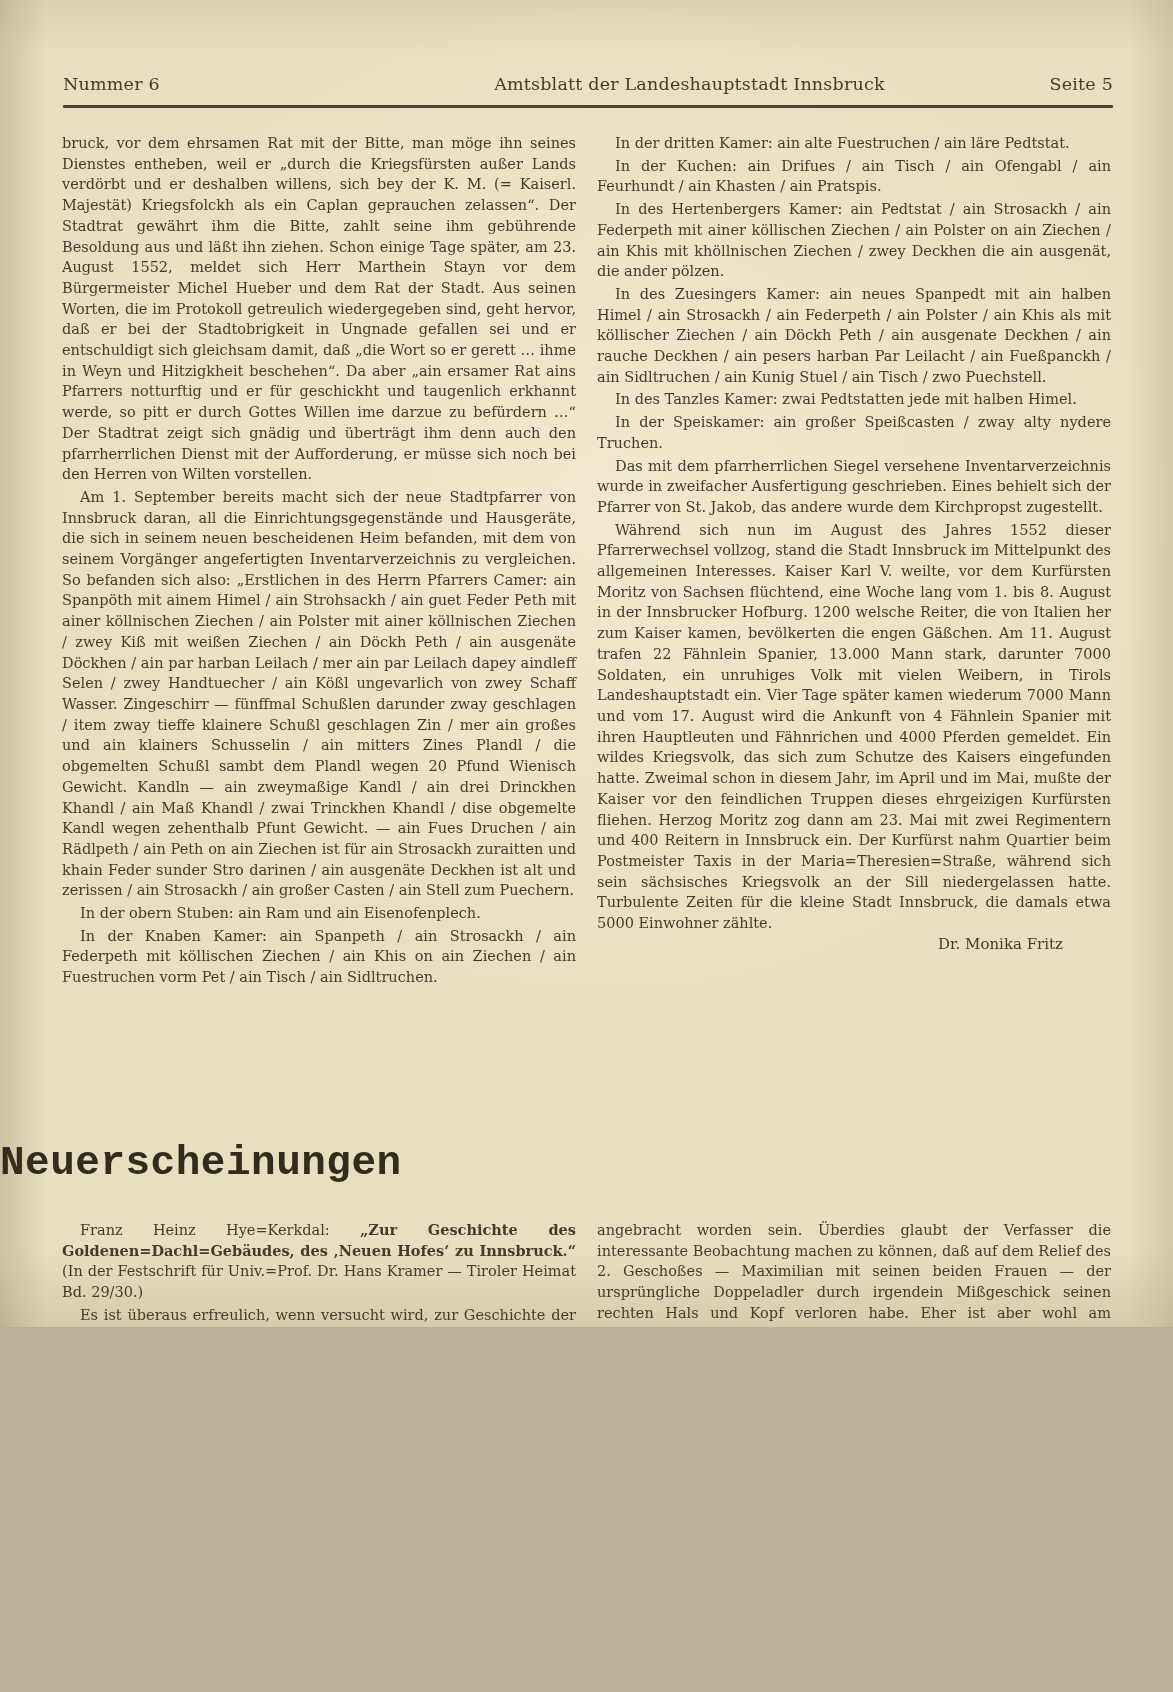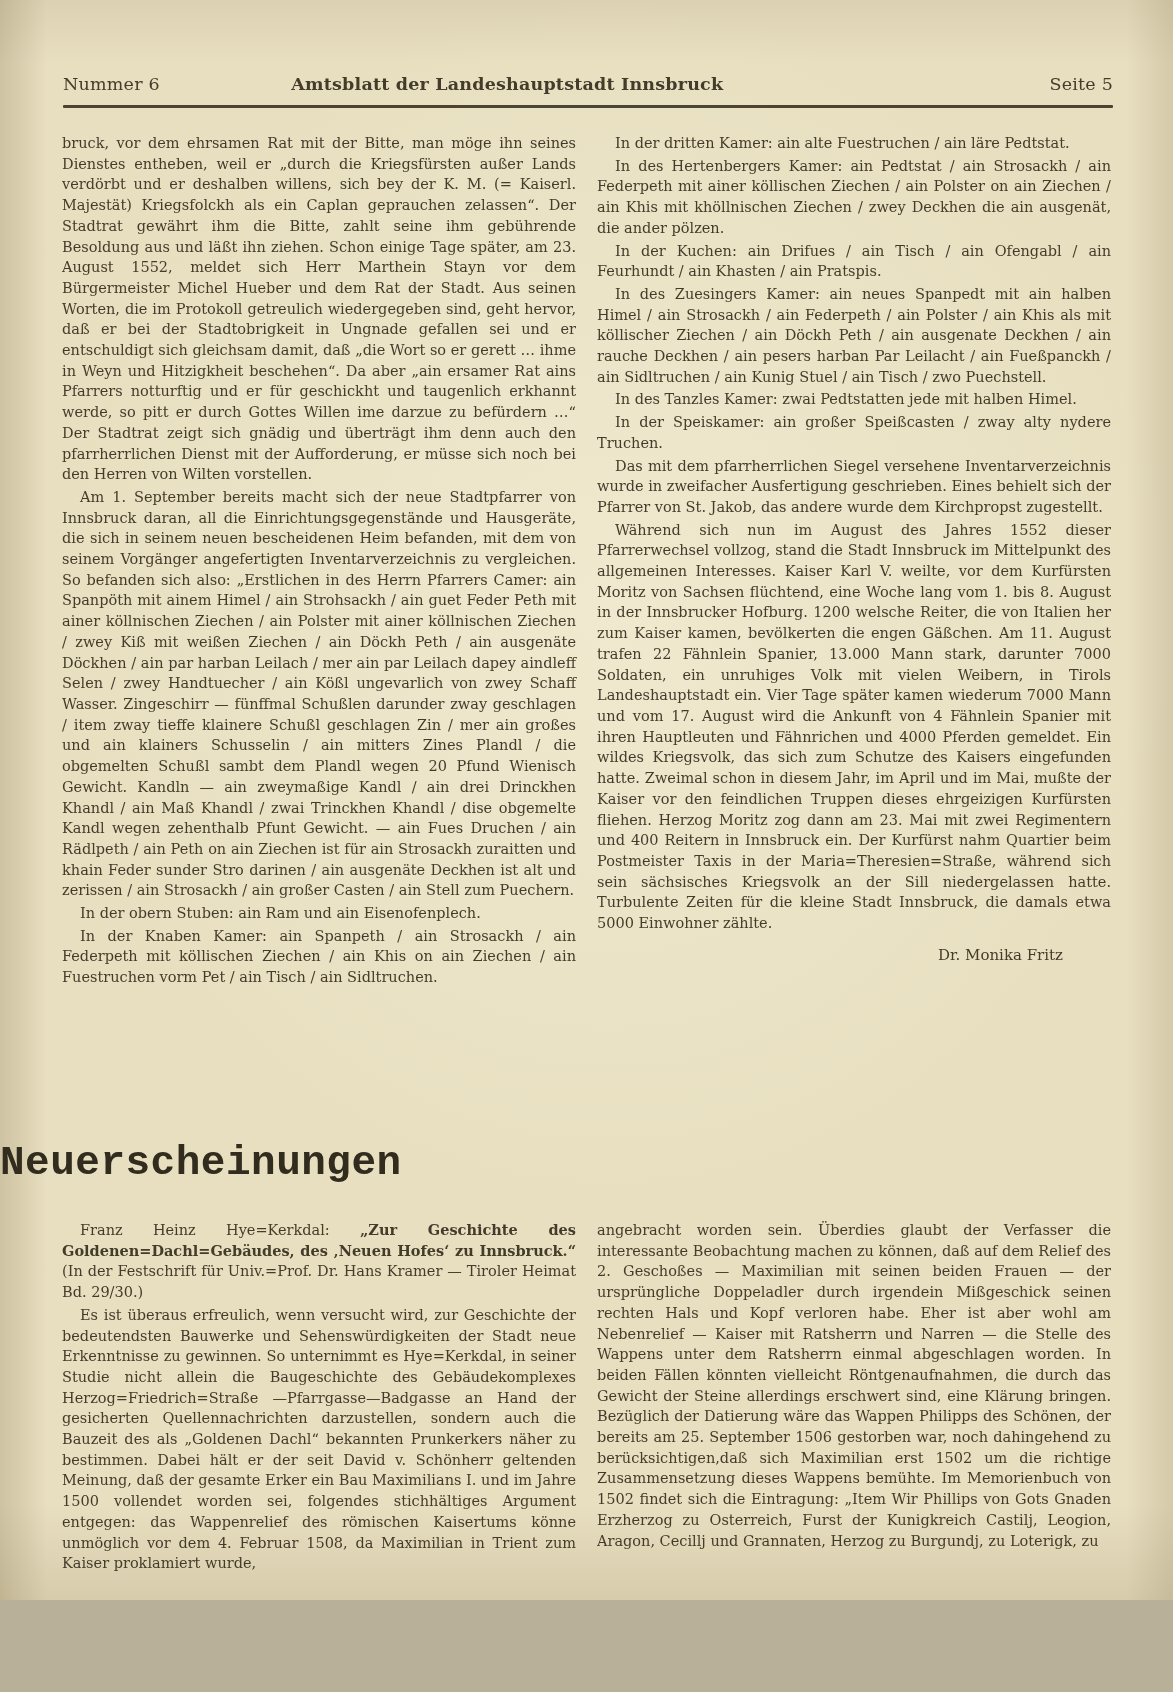--- a/index.html
+++ b/index.html
@@ -1,53 +1,53 @@
 <!DOCTYPE html>
 <html><head>
 <meta charset="utf-8">
 <style>
   html,body { margin:0; padding:0; background:#b9b09a; }
   .page {
-    position:relative; width:1173px; height:1600px; margin:0 auto;
+    position:relative; width:1173px; height:1327px; margin:0 auto;
     background:#e8dfc0; overflow:hidden;
     font-family:"DejaVu Serif", serif; color:#443c2b;
   }
   .page::before {
     content:''; position:absolute; inset:0; pointer-events:none;
     background:
       radial-gradient(ellipse 70% 55% at 52% 38%, rgba(255,252,235,0.35), rgba(255,252,235,0) 70%),
       linear-gradient(90deg, rgba(110,92,54,0.22), rgba(110,92,54,0) 4%, rgba(110,92,54,0) 96%, rgba(110,92,54,0.16)),
       linear-gradient(0deg, rgba(110,92,54,0.14), rgba(110,92,54,0) 6%),
       linear-gradient(180deg, rgba(110,92,54,0.10), rgba(110,92,54,0) 4%);
   }
   .header {
     position:absolute; top:74px; left:63px; width:1050px;
     display:flex; align-items:baseline;
     font-size:17.5px; letter-spacing:0.2px;
   }
   .header .h-left  { flex:1; text-align:left; }
-  .header .h-mid   { flex:2.6; text-align:left; font-weight:bold; }
+  .header .h-mid   { flex:2.6; text-align:right; font-weight:normal; }
   .header .h-right { flex:1; text-align:right; }
   .rule {
     position:absolute; top:105px; left:63px; width:1050px; height:2.5px;
     background:#4c4433; border-radius:1px;
   }
   .col {
     position:absolute; width:514px; text-align:justify;
     font-size:14.5px; line-height:20.7px; letter-spacing:0px;
   }
   .col-a1-left  { left:62px;  top:131px; }
   .col-a1-right { left:597px; top:131px; }
   .col-a2-left  { left:62px;  top:1218px; }
   .col-a2-right { left:597px; top:1218px; }
   .para { margin:0 0 0 0; padding-top:2px; }
   .para.indent { text-indent:18px; }
   .para b { font-weight:bold; }
   .byline {
-    margin:11px 0 0 0; text-align:right; padding-right:48px;
+    margin:0 0 0 0; text-align:right; padding-right:48px;
     font-size:15px; line-height:21px;
   }
   .section-heading {
     position:absolute; top:1140px; left:0; width:1090px; text-align:left;
     font-size:41px; font-weight:bold; color:#322c1f; letter-spacing:0.5px;font-family:Liberation Mono, monospace;
   }
 </style>
 </head>
 <body>
 
@@ -64,22 +64,22 @@
   <div class="col col-a1-left">
       <p class="para">bruck, vor dem ehrsamen Rat mit der Bitte, man möge ihn seines Dienstes entheben, weil er „durch die Kriegsfürsten außer Lands verdörbt und er deshalben willens, sich bey der K. M. (= Kaiserl. Majestät) Kriegsfolckh als ein Caplan geprauchen zelassen“. Der Stadtrat gewährt ihm die Bitte, zahlt seine ihm gebührende Besoldung aus und läßt ihn ziehen. Schon einige Tage später, am 23. August 1552, meldet sich Herr Marthein Stayn vor dem Bürgermeister Michel Hueber und dem Rat der Stadt. Aus seinen Worten, die im Protokoll getreulich wiedergegeben sind, geht hervor, daß er bei der Stadtobrigkeit in Ungnade gefallen sei und er entschuldigt sich gleichsam damit, daß „die Wort so er gerett … ihme in Weyn und Hitzigkheit beschehen“. Da aber „ain ersamer Rat ains Pfarrers notturftig und er für geschickht und taugenlich erkhannt werde, so pitt er durch Gottes Willen ime darzue zu befürdern …“ Der Stadtrat zeigt sich gnädig und überträgt ihm denn auch den pfarrherrlichen Dienst mit der Aufforderung, er müsse sich noch bei den Herren von Wilten vorstellen.</p>
       <p class="para indent">Am 1. September bereits macht sich der neue Stadtpfarrer von Innsbruck daran, all die Einrichtungsgegenstände und Hausgeräte, die sich in seinem neuen bescheidenen Heim befanden, mit dem von seinem Vorgänger angefertigten Inventarverzeichnis zu vergleichen. So befanden sich also: „Erstlichen in des Herrn Pfarrers Camer: ain Spanpöth mit ainem Himel / ain Strohsackh / ain guet Feder Peth mit ainer köllnischen Ziechen / ain Polster mit ainer köllnischen Ziechen / zwey Kiß mit weißen Ziechen / ain Döckh Peth / ain ausgenäte Döckhen / ain par harban Leilach / mer ain par Leilach dapey aindleff Selen / zwey Handtuecher / ain Kößl ungevarlich von zwey Schaff Wasser. Zingeschirr — fünffmal Schußlen darunder zway geschlagen / item zway tieffe klainere Schußl geschlagen Zin / mer ain großes und ain klainers Schusselin / ain mitters Zines Plandl / die obgemelten Schußl sambt dem Plandl wegen 20 Pfund Wienisch Gewicht. Kandln — ain zweymaßige Kandl / ain drei Drinckhen Khandl / ain Maß Khandl / zwai Trinckhen Khandl / dise obgemelte Kandl wegen zehenthalb Pfunt Gewicht. — ain Fues Druchen / ain Rädlpeth / ain Peth on ain Ziechen ist für ain Strosackh zuraitten und khain Feder sunder Stro darinen / ain ausgenäte Deckhen ist alt und zerissen / ain Strosackh / ain großer Casten / ain Stell zum Puechern.</p>
       <p class="para indent">In der obern Stuben: ain Ram und ain Eisenofenplech.</p>
       <p class="para indent">In der Knaben Kamer: ain Spanpeth / ain Strosackh / ain Federpeth mit köllischen Ziechen / ain Khis on ain Ziechen / ain Fuestruchen vorm Pet / ain Tisch / ain Sidltruchen.</p>
     </div>
 
   <div class="col col-a1-right">
     <div>
         <p class="para indent">In der dritten Kamer: ain alte Fuestruchen / ain läre Pedtstat.</p>
+        <p class="para indent">In der Kuchen: ain Drifues / ain Tisch / ain Ofengabl / ain Feurhundt / ain Khasten / ain Pratspis.</p>
         <p class="para indent">In des Hertenbergers Kamer: ain Pedtstat / ain Strosackh / ain Federpeth mit ainer köllischen Ziechen / ain Polster on ain Ziechen / ain Khis mit khöllnischen Ziechen / zwey Deckhen die ain ausgenät, die ander pölzen.</p>
-        <p class="para indent">In der Kuchen: ain Drifues / ain Tisch / ain Ofengabl / ain Feurhundt / ain Khasten / ain Pratspis.</p>
         <p class="para indent">In des Zuesingers Kamer: ain neues Spanpedt mit ain halben Himel / ain Strosackh / ain Federpeth / ain Polster / ain Khis als mit köllischer Ziechen / ain Döckh Peth / ain ausgenate Deckhen / ain rauche Deckhen / ain pesers harban Par Leilacht / ain Fueßpanckh / ain Sidltruchen / ain Kunig Stuel / ain Tisch / zwo Puechstell.</p>
         <p class="para indent">In des Tanzles Kamer: zwai Pedtstatten jede mit halben Himel.</p>
         <p class="para indent">In der Speiskamer: ain großer Speißcasten / zway alty nydere Truchen.</p>
         <p class="para indent">Das mit dem pfarrherrlichen Siegel versehene Inventarverzeichnis wurde in zweifacher Ausfertigung geschrieben. Eines behielt sich der Pfarrer von St. Jakob, das andere wurde dem Kirchpropst zugestellt.</p>
         <p class="para indent">Während sich nun im August des Jahres 1552 dieser Pfarrerwechsel vollzog, stand die Stadt Innsbruck im Mittelpunkt des allgemeinen Interesses. Kaiser Karl V. weilte, vor dem Kurfürsten Moritz von Sachsen flüchtend, eine Woche lang vom 1. bis 8. August in der Innsbrucker Hofburg. 1200 welsche Reiter, die von Italien her zum Kaiser kamen, bevölkerten die engen Gäßchen. Am 11. August trafen 22 Fähnlein Spanier, 13.000 Mann stark, darunter 7000 Soldaten, ein unruhiges Volk mit vielen Weibern, in Tirols Landeshauptstadt ein. Vier Tage später kamen wiederum 7000 Mann und vom 17. August wird die Ankunft von 4 Fähnlein Spanier mit ihren Hauptleuten und Fähnrichen und 4000 Pferden gemeldet. Ein wildes Kriegsvolk, das sich zum Schutze des Kaisers eingefunden hatte. Zweimal schon in diesem Jahr, im April und im Mai, mußte der Kaiser vor den feindlichen Truppen dieses ehrgeizigen Kurfürsten fliehen. Herzog Moritz zog dann am 23. Mai mit zwei Regimentern und 400 Reitern in Innsbruck ein. Der Kurfürst nahm Quartier beim Postmeister Taxis in der Maria=Theresien=Straße, während sich sein sächsisches Kriegsvolk an der Sill niedergelassen hatte. Turbulente Zeiten für die kleine Stadt Innsbruck, die damals etwa 5000 Einwohner zählte.</p>
       </div>
     <p class="byline">Dr. Monika Fritz</p>
   </div>
 
   <div class="section-heading">Neuerscheinungen</div>

